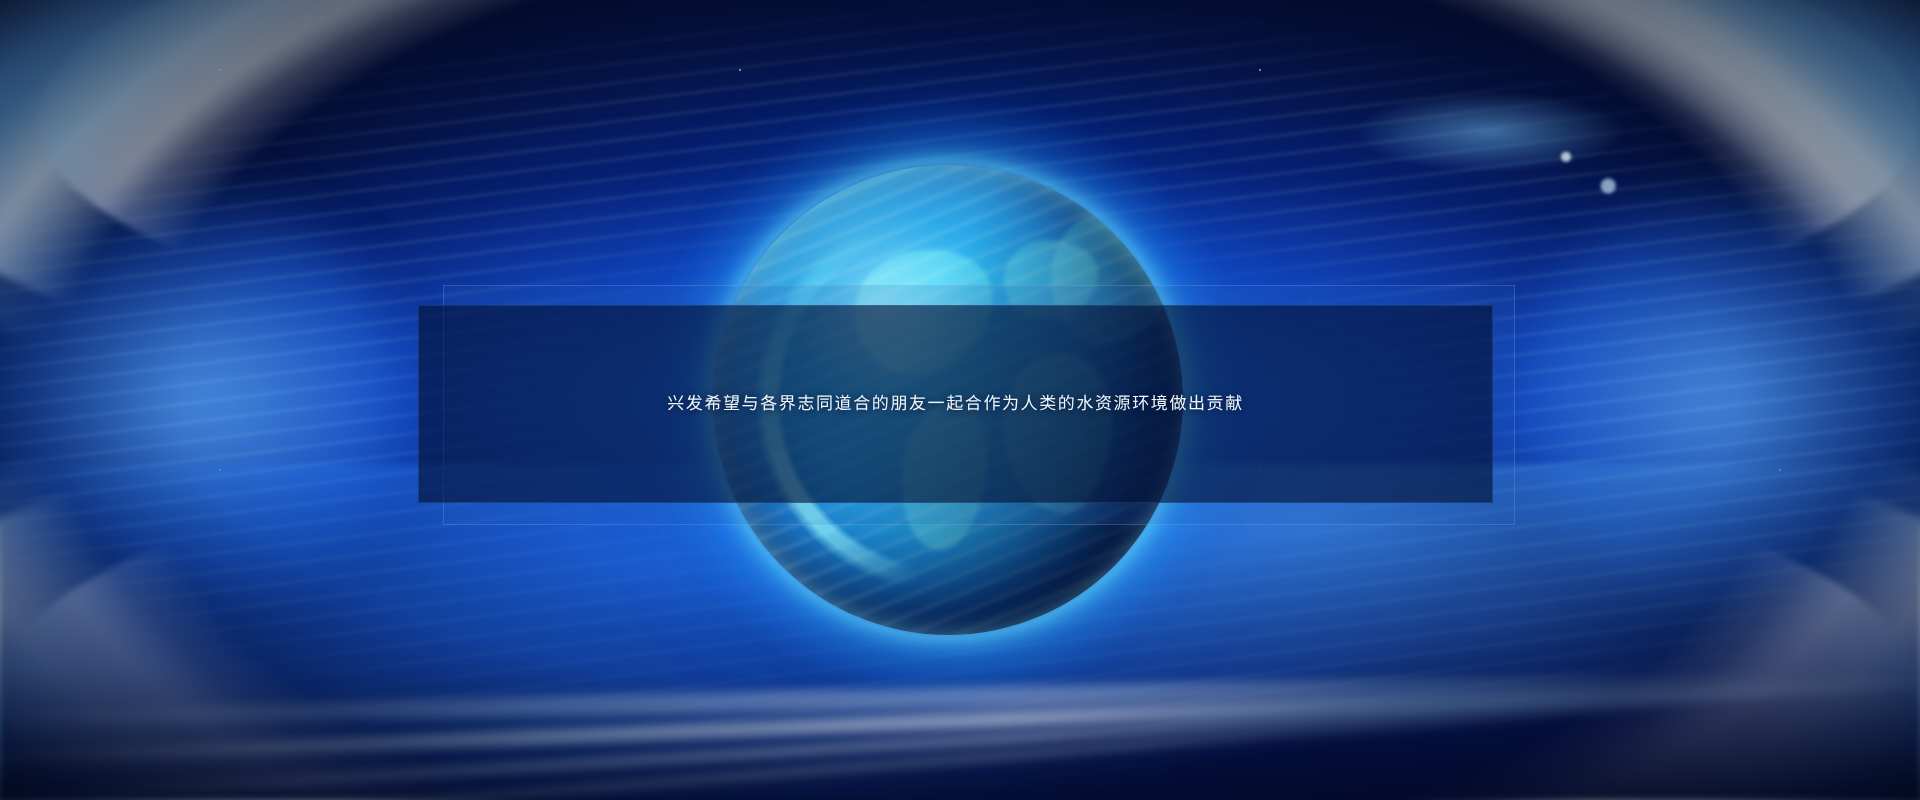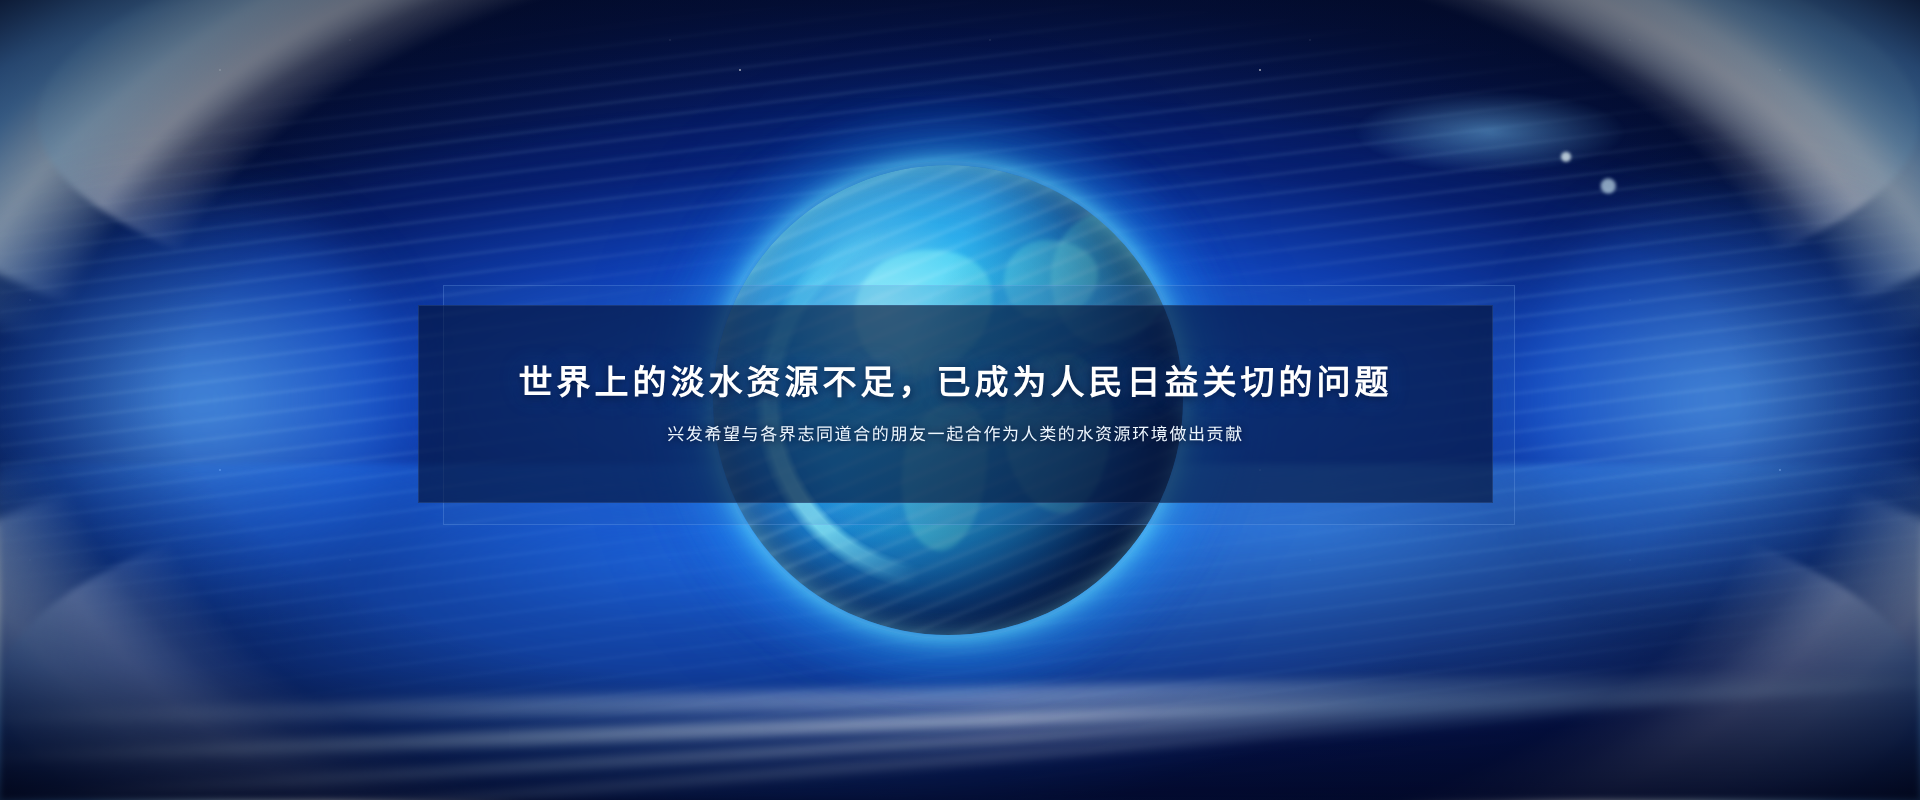--- a/index.html
+++ b/index.html
@@ -401,17 +401,16 @@
       <div class="globe-terminator"></div>
     </div>
     <div class="globe-crescent"></div>
     <div class="globe-rim"></div>
   </div>
 
   <div class="vignette"></div>
 
   <div class="frame-light"></div>
   <div class="frame-dark">
-    <h1 class="headline">世界上的淡水资源不足，已成为人民日益关切的问题</h1>
     <p class="subline">兴发希望与各界志同道合的朋友一起合作为人类的水资源环境做出贡献</p>
   </div>
 
 </div>
 
 </body></html>

